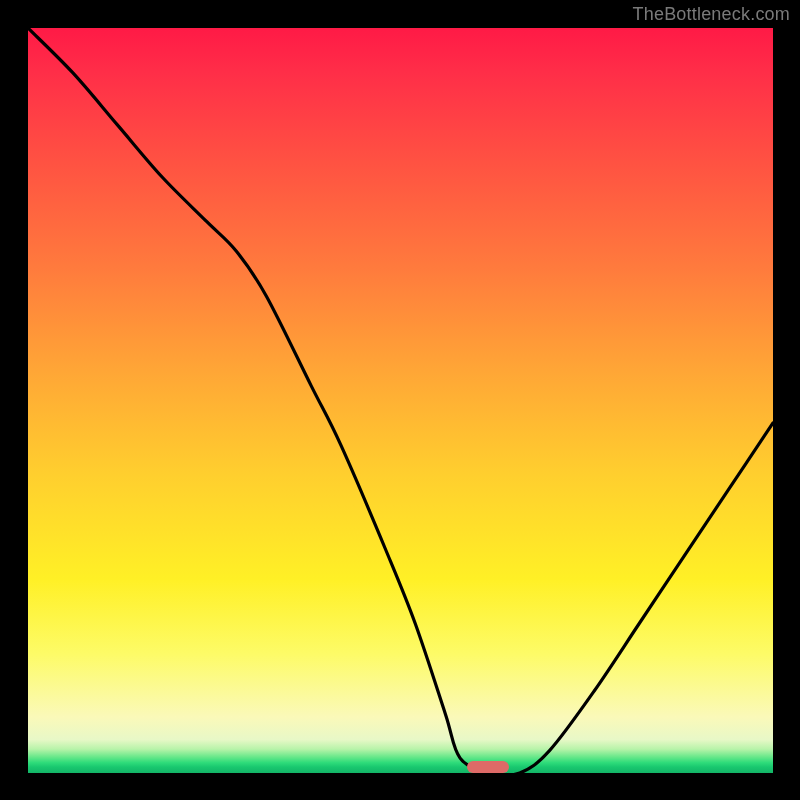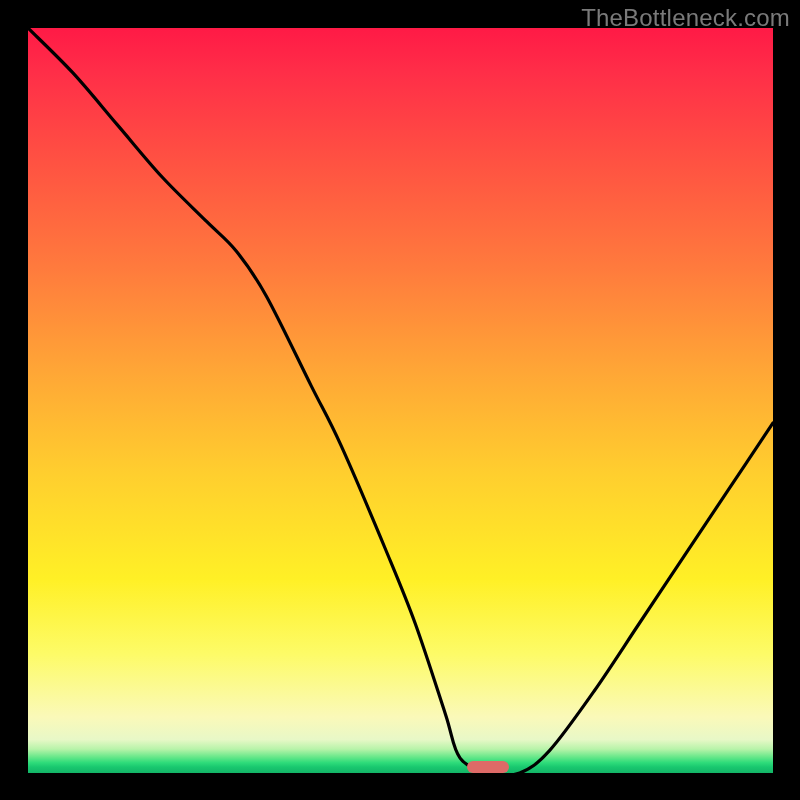--- a/index.html
+++ b/index.html
@@ -15,21 +15,21 @@
     position: relative;
     width: 800px;
     height: 800px;
     background: #000;
   }
   .watermark {
     position: absolute;
     top: 4px;
     right: 10px;
     color: #7a7a7a;
-    font-size: 24px;
+    font-size: 18px;
     font-weight: 500;
     letter-spacing: 0.2px;
     z-index: 20;
   }
   .plot {
     position: absolute;
     left: 28px;
     top: 28px;
     width: 745px;
     height: 745px;

